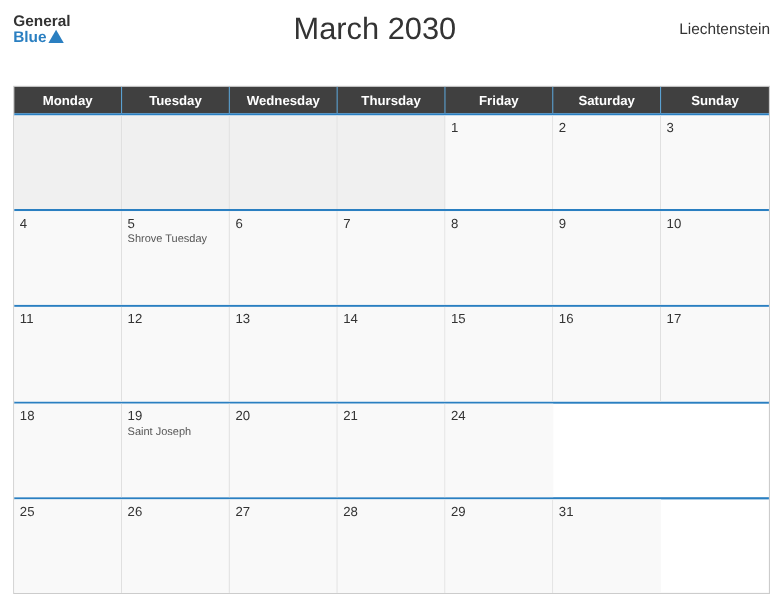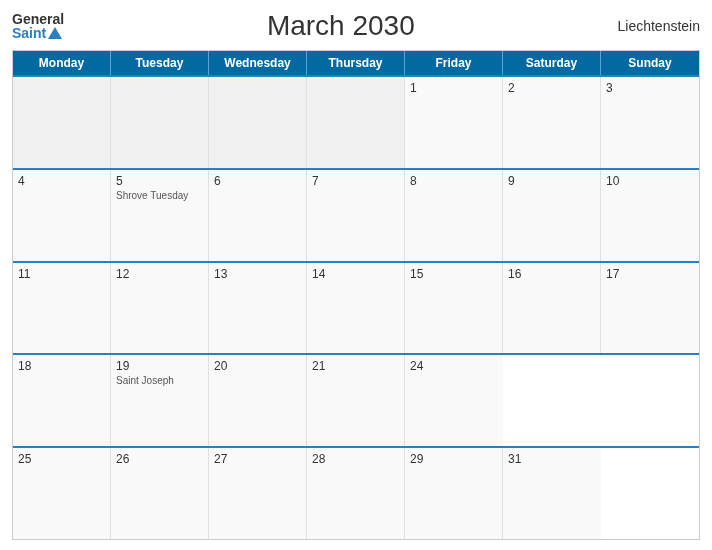--- a/index.html
+++ b/index.html
@@ -9,20 +9,21 @@
       background: #fff;
       font-family: Arial, sans-serif;
       overflow: hidden;
     }
     .page {
       width: 712px;
       height: 550px;
       padding: 10px 12px;
       display: flex;
       flex-direction: column;
+      gap: 28px;
     }
     
     .header {
       display: flex;
       align-items: center;
       justify-content: space-between;
       margin-bottom: 8px;
     }
     .logo {
       display: flex;
@@ -64,21 +65,21 @@
     
     .calendar {
       flex: 1;
       display: flex;
       flex-direction: column;
       border: 1px solid #ccc;
     }
     .day-headers {
       display: grid;
       grid-template-columns: repeat(7, 1fr);
-      background: #0369a1;
+      background: #404040;
     }
     .day-header {
       color: #fff;
       font-size: 12px;
       font-weight: bold;
       text-align: center;
       padding: 5px 0;
       border-right: 1px solid #5aa0d0;
     }
     .day-header:last-child {
@@ -124,21 +125,21 @@
   </style>
 </head>
 <body>
 
 <div class="page">
 
   <div class="header">
     <div class="logo">
       <span class="logo-general">General</span>
       <span class="logo-blue">
-        <span>Saint</span>
+        <span>Blue</span>
         <span class="logo-triangle"></span>
       </span>
     </div>
     <div class="calendar-title">March 2030</div>
     <div class="country">Liechtenstein</div>
   </div>
 
   <div class="calendar">
     <div class="day-headers">
       <div class="day-header">Monday</div>

